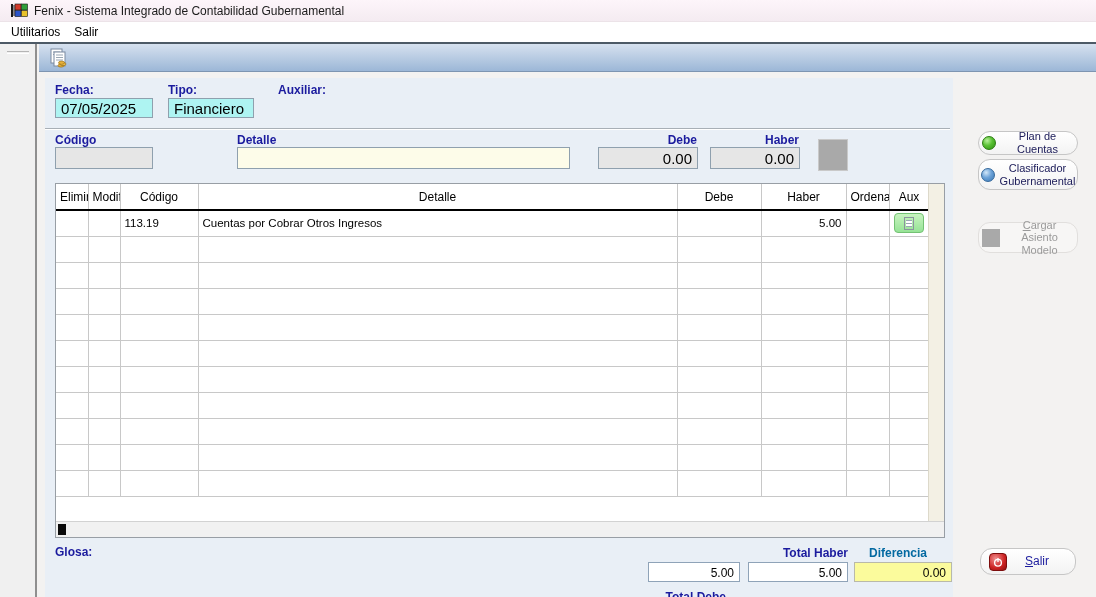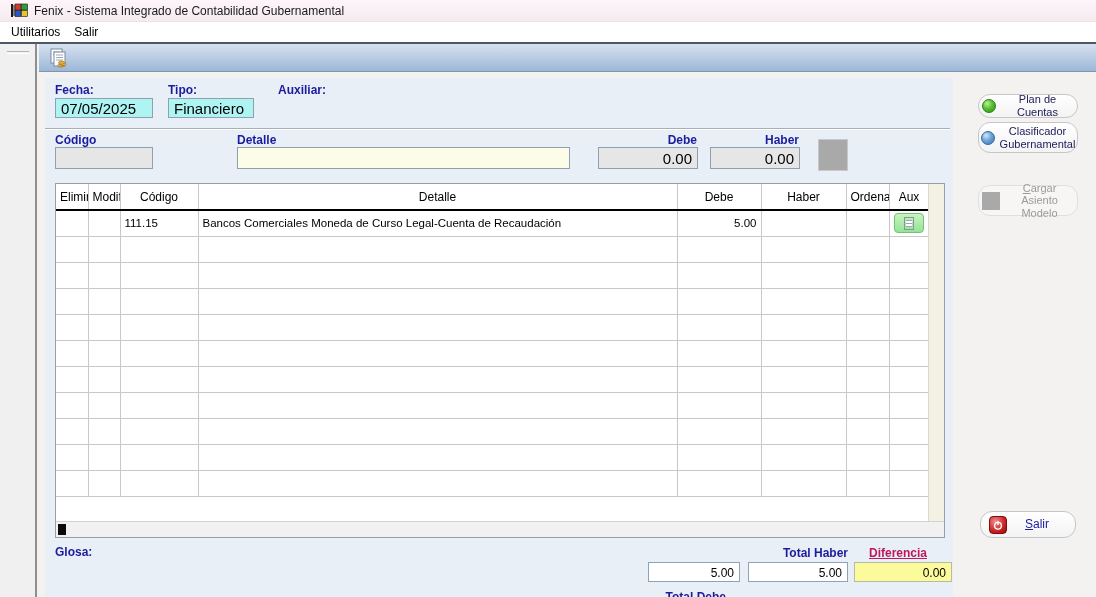--- a/index.html
+++ b/index.html
@@ -86,30 +86,30 @@
   .hscroll { position:absolute; left:0; bottom:0; width:888px; height:16px;
     background:#f1f1f1; border-top:1px solid #d2d2d2; }
   .hthumb { position:absolute; left:2px; top:2px; width:8px; height:11px; background:#0a0a0a; }
   
   .glosa-box {
     position:absolute; left:55px; top:560px; width:583px; height:36px;
     background:#fff; border:1px solid #949ba1; font-size:11px; line-height:1.3;
     padding:2px 4px; white-space:pre-wrap; overflow:hidden;
   }
   .tot-lbl { position:absolute; top:546px; font-size:12px; font-weight:bold; color:#1b1b9e; text-align:right; }
-  .tot-lbl.red { color:#be185d;text-decoration:underline; }
+  .tot-lbl.red { color:#0369a1; }
   .tot-fld { position:absolute; top:562px; height:20px; background:#fff; border:1px solid #8fa3b8;
     font-size:12px; line-height:18px; text-align:right; padding:1px 5px; }
   .tot-fld.yellow { background:#fbfb9c; border-color:#b9b9a9; }
   
   .side-btn {
     position:absolute; left:978px; width:100px; border:1px solid #c6c6c6; border-radius:12px;
     background:linear-gradient(#ffffff,#f3f3f3); display:flex; align-items:center;
     justify-content:center; gap:5px; font-size:11px; color:#20205c; text-align:center;
-    line-height:1.15; padding:2px 3px; cursor:default;
+    line-height:1.15; padding:2px 3px; cursor:default;margin-top:37px;
   }
   .side-btn.disabled { background:#f7f6f5; border-color:#e1dfdd; color:#9a9a9a;text-align:center; }
   .sphere { width:14px; height:14px; border-radius:50%; flex:0 0 auto; }
   .sphere.green { background:radial-gradient(circle at 35% 30%, #b9f09c, #58c032 45%, #2f8f12); border:1px solid #2a7d10;}
   .sphere.blue  { background:radial-gradient(circle at 35% 30%, #d2e7f8, #6da3d8 45%, #3a78b5); border:1px solid #35699c;}
   .gray-sq { width:18px; height:18px; background:#a9a9a9; flex:0 0 auto; }
   .power-badge { width:18px; height:18px; border-radius:4px; flex:0 0 auto;
     background:radial-gradient(circle at 35% 30%, #f09090, #cc2222 60%, #8f0f0f);
     border:1px solid #7d0d0d; display:flex; align-items:center; justify-content:center; }
   .u { text-decoration:underline; }
@@ -202,24 +202,24 @@
           <th>Debe</th>
           <th>Haber</th>
           <th class="small">Ordenar</th>
           <th>Aux</th>
         </tr>
       </thead>
       <tbody id="grid-body">
         <tr>
           <td></td>
           <td></td>
-          <td>111.15</td>
-          <td>Bancos Comerciales Moneda de Curso Legal-Cuenta de Recaudación</td>
+          <td>113.19</td>
+          <td>Cuentas por Cobrar Otros Ingresos</td>
+          <td class="num"></td>
           <td class="num">5.00</td>
-          <td class="num"></td>
           <td></td>
           <td class="aux-cell">
             <span class="aux-btn">
                 <span class="doc-icon"></span>
               </span>
           </td>
         </tr>
       <tr>
         <td></td>
         <td></td>

